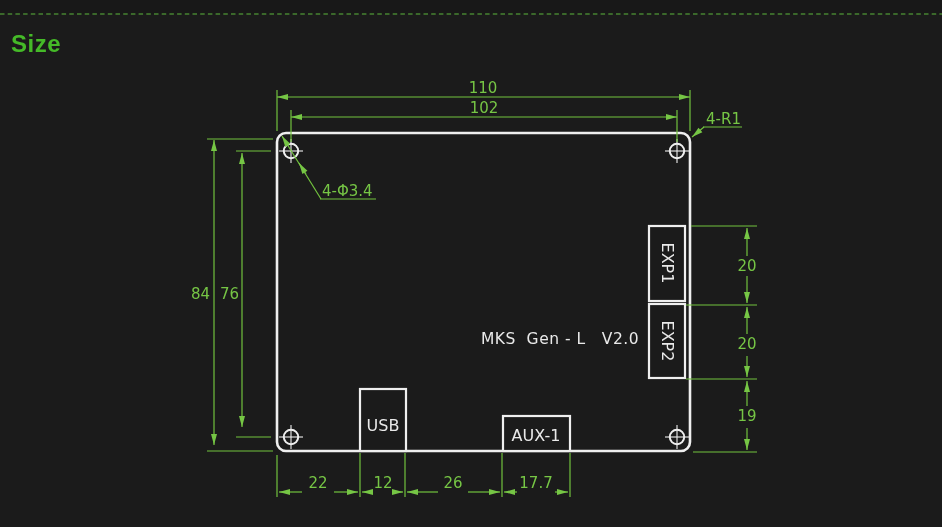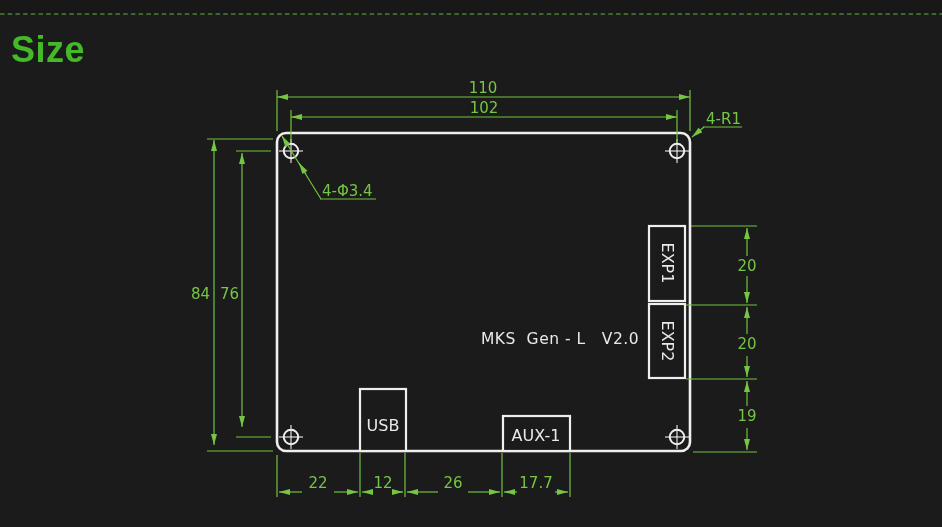--- a/index.html
+++ b/index.html
@@ -10,21 +10,21 @@
     overflow:hidden;
     font-family:"DejaVu Sans","Liberation Sans",sans-serif;
   }
   .top-strip{
     position:absolute;left:0;top:0;width:942px;height:14px;
     background:#181818;
   }
   .page-title{
     position:absolute;left:11px;top:32px;
     font-family:"Liberation Sans",sans-serif;
-    font-size:36px;font-weight:bold;line-height:1;
+    font-size:24px;font-weight:bold;line-height:1;
     color:#45ba28;
     letter-spacing:0.5px;
   }
   svg{position:absolute;left:0;top:0;}
   svg text{white-space:pre;}
   .dimtext{
     fill:#76c645;font-size:15px;
     font-family:"DejaVu Sans","Liberation Sans",sans-serif;
   }
   .whitetext{

